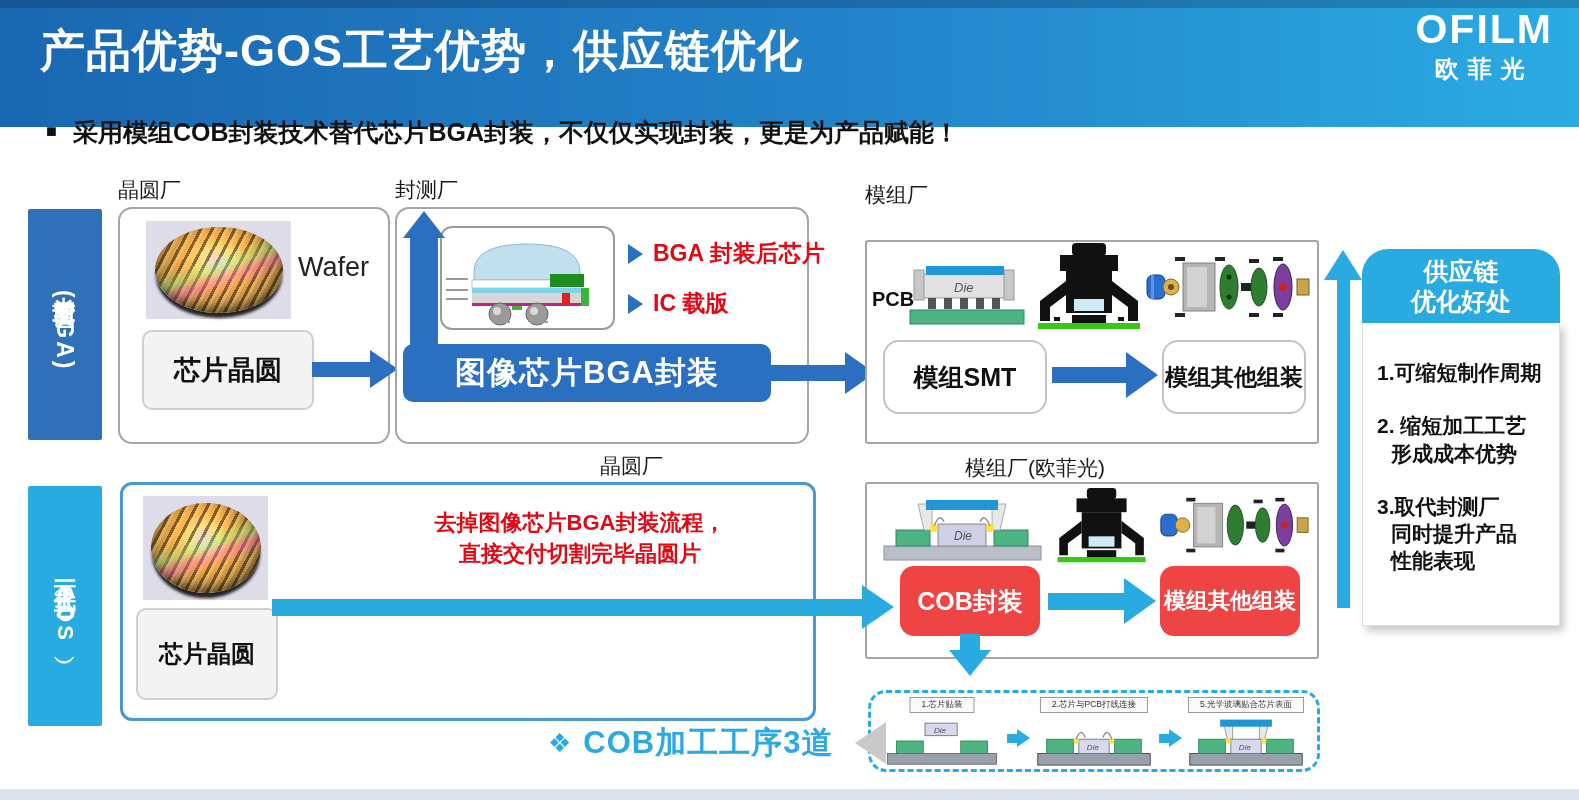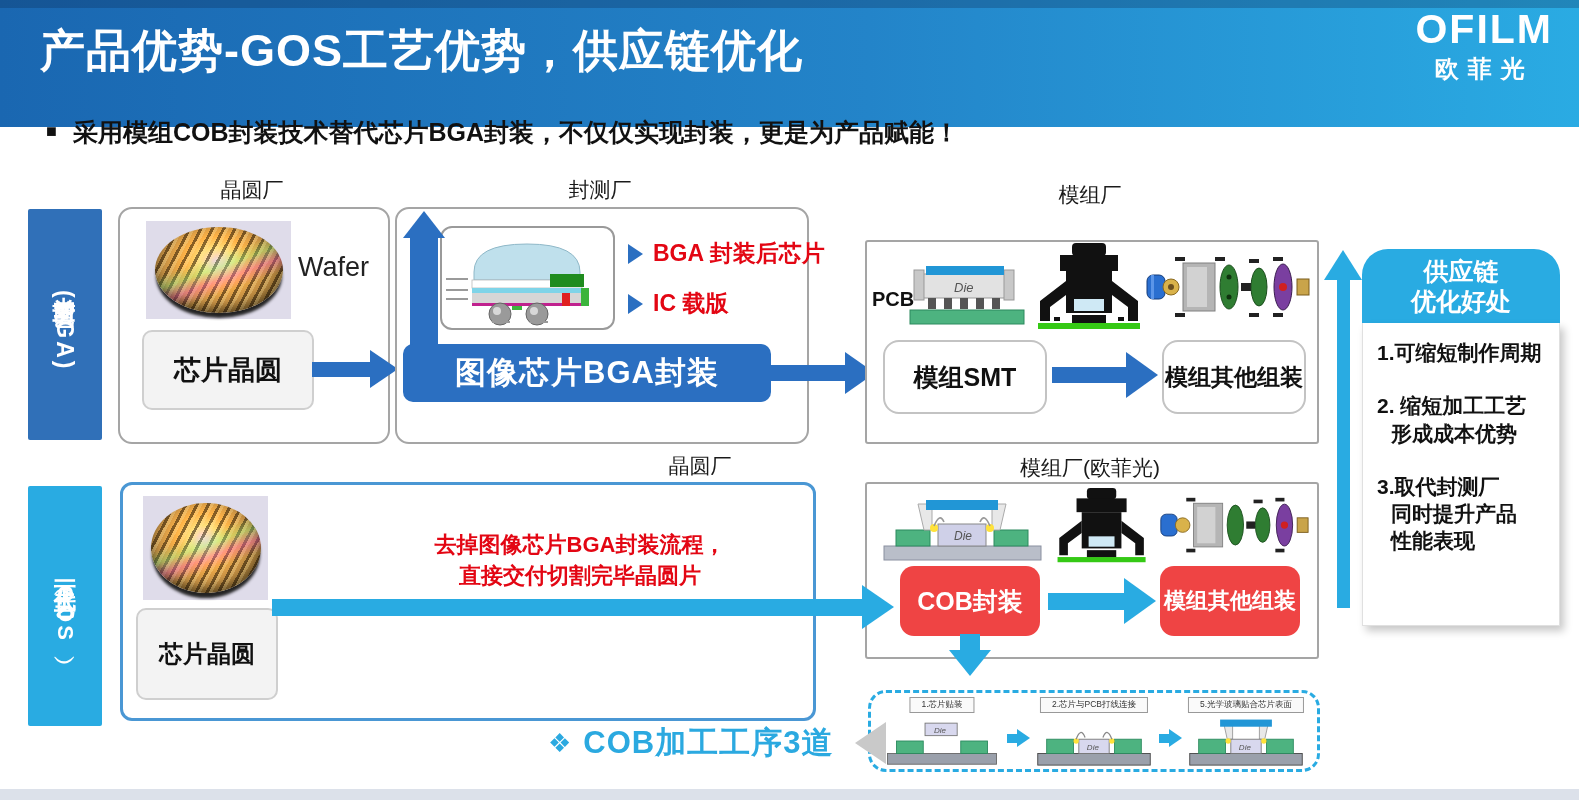--- a/index.html
+++ b/index.html
@@ -15,21 +15,21 @@
          color:#fff;font-size:45px;font-weight:bold;letter-spacing:1px;}
   .logo{position:absolute;right:26px;top:8px;text-align:center;color:#fff;}
   .logo-en{font-size:41px;font-weight:bold;letter-spacing:2px;line-height:1.05;}
   .logo-cn{font-size:24px;font-weight:bold;letter-spacing:9px;margin-top:2px;}
 
   
   .intro{position:absolute;left:46px;top:116px;font-size:25px;font-weight:bold;display:flex;align-items:center;gap:16px;}
   .intro .sq{font-size:18px;position:relative;top:-1px;}
 
   
-  .gtitle{position:absolute;text-align:center;font-size:21px;color:#1a1a1a;}
+  .gtitle{position:absolute;font-size:21px;color:#1a1a1a;}
 
   
   .side-label{display:flex;align-items:center;justify-content:center;color:#fff;font-weight:bold;
               font-size:23px;writing-mode:vertical-rl;letter-spacing:3px;border-radius:2px;}
   .side-blue{background:#3070b8;}
   .side-cyan{background:#29abe2;}
 
   
   .gbox{position:absolute;background:#fff;border:2px solid #a5a5a5;border-radius:14px;}
   .gbox.square{border-radius:3px;}
@@ -77,21 +77,21 @@
 
   .rednote{position:absolute;text-align:center;color:#e30613;font-weight:bold;font-size:22px;line-height:1.4;}
 
   
   .sidebar{position:absolute;left:1362px;top:249px;width:198px;height:378px;}
   .sidebar-head{height:74px;background:#29abe2;border-radius:26px 26px 0 0;display:flex;flex-direction:column;
                 align-items:center;justify-content:center;color:#fff;font-weight:bold;font-size:25px;line-height:1.22;}
   .sidebar-body{height:286px;background:#fff;border:1px solid #e0e0e0;border-top:none;
                 box-shadow:4px 5px 8px rgba(0,0,0,.22);padding:16px 10px 0 14px;
                 font-size:21px;font-weight:600;color:#111;line-height:1.3;}
-  .sb-item{margin-bottom:26px;}
+  .sb-item{margin-bottom:26px;margin-top:20px;}
   .sb-ind{padding-left:14px;}
 
   
   .dashedbox{position:absolute;left:868px;top:690px;width:452px;height:82px;border:3px dashed #29abe2;
              border-radius:18px;background:#fff;display:flex;align-items:center;justify-content:space-between;
              padding:0 8px;box-sizing:border-box;}
   .cobstep{position:relative;width:126px;height:74px;}
   .cobstep .lbl{position:absolute;top:3px;left:50%;transform:translateX(-50%);font-size:8.5px;color:#333;
                 background:#fafafa;border:1px solid #999;padding:1px 11px;white-space:nowrap;}
   .cobstep svg{position:absolute;bottom:2px;left:0;}
@@ -275,21 +275,21 @@
 
   <div class="gtitle" style="left:600px;top:452px;width:200px;">晶圆厂</div>
   <div class="gtitle" style="left:965px;top:454px;width:250px;">模组厂(欧菲光)</div>
 
   <div class="gbox cyanline" style="left:120px;top:482px;width:690px;height:233px;"></div>
   <div class="abs waferph" style="left:143px;top:496px;width:125px;height:104px;">
     <div class="disc" style="width:110px;height:90px;"></div>
   </div>
   <div class="abs chipword" style="left:136px;top:608px;width:138px;height:88px;font-size:24px;">芯片晶圆</div>
 
-  <div class="rednote" style="left:330px;top:530px;width:500px;">
+  <div class="rednote" style="left:330px;top:508px;width:500px;">
     <div>去掉图像芯片BGA封装流程，</div>
     <div>直接交付切割完毕晶圆片</div>
   </div>
 
   <div class="harrow cyan" style="left:272px;top:585px;width:622px;height:44px;z-index:3;">
     <i class="shaft" style="height:17px;"></i>
     <i class="head" style="border-top:22px solid transparent;border-bottom:22px solid transparent;border-left-width:32px;border-left-style:solid;"></i>
   </div>
 
   <div class="gbox square" style="left:865px;top:482px;width:450px;height:173px;"></div>

